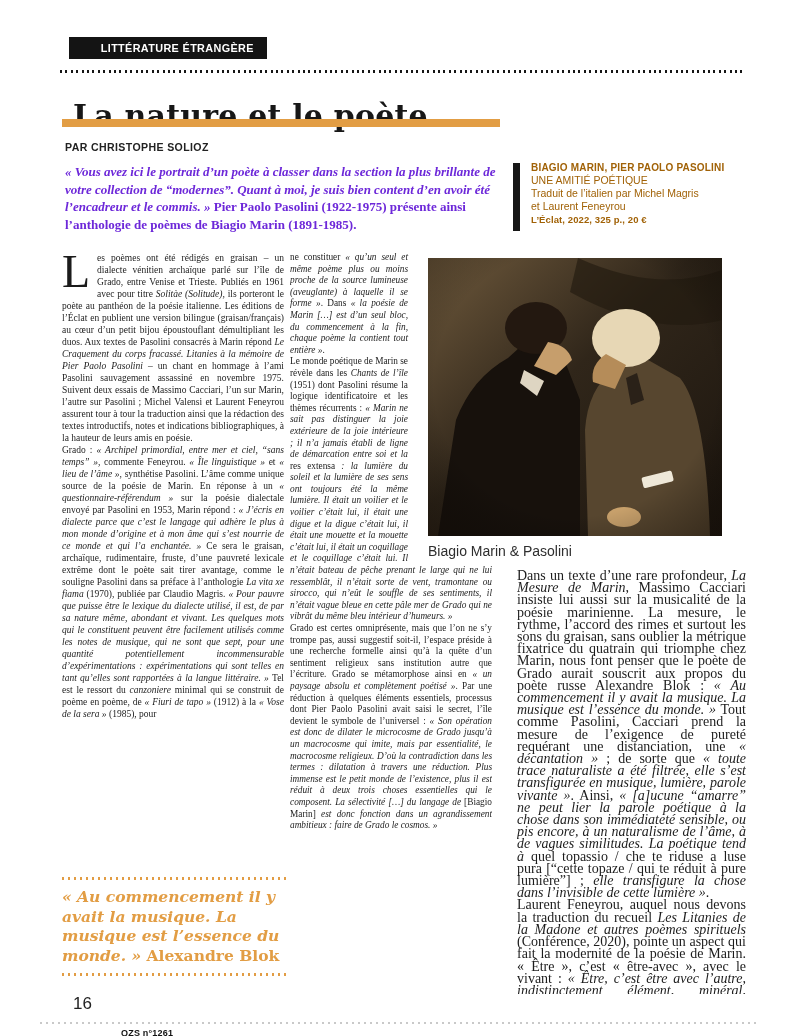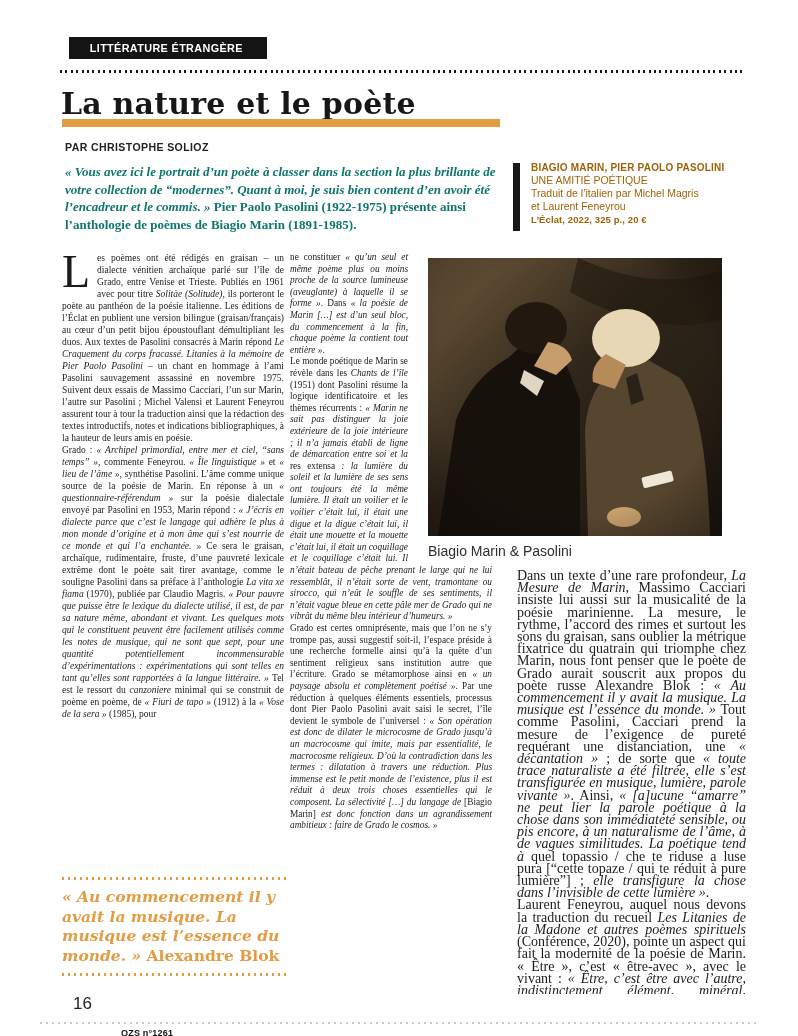--- a/index.html
+++ b/index.html
@@ -1,31 +1,31 @@
 <!DOCTYPE html>
 <html lang="fr"><head>
 <meta charset="utf-8">
 <style>
   html,body{margin:0;padding:0;background:#e9e9e9;}
   .page{position:relative;width:798px;height:1036px;background:#ffffff;overflow:hidden;
         font-family:"Liberation Serif",serif;color:#1b1b1b;}
   
   .banner{position:absolute;left:69px;top:37px;width:198px;height:22px;background:#141414;
-          display:flex;align-items:center;justify-content:flex-end;padding-right:24px;box-sizing:border-box;}
+          display:flex;align-items:center;justify-content:flex-end;padding-right:13px;box-sizing:border-box;}
   .banner span{color:#ffffff;font-family:"Liberation Sans",sans-serif;font-weight:bold;
                font-size:11.5px;letter-spacing:.4px;transform:scaleX(.94);transform-origin:right;}
   .rule-dotted-dark{position:absolute;left:60px;top:70px;width:686px;height:3px;
        background:repeating-linear-gradient(90deg,#161616 0 2px,transparent 2px 5.4px);}
   .title{position:absolute;left:61px;top:86px;font-family:"DejaVu Serif",serif;
          font-weight:bold;font-size:30px;letter-spacing:.2px;color:#171717;}
   .title-bar{position:absolute;left:62px;top:119px;width:438px;height:8px;background:#e29d44;}
   .byline{position:absolute;left:65px;top:141px;font-family:"Liberation Sans",sans-serif;
           font-size:11px;font-weight:bold;letter-spacing:.4px;color:#222;transform:scaleX(.96);transform-origin:left;}
   .intro{position:absolute;left:65px;top:163px;width:452px;font-size:13px;line-height:17.5px;
-         font-weight:bold;color:#0f766e;}
+         font-weight:bold;color:#6d28d9;}
   .intro .it{font-style:italic;}
   
   .book-bar{position:absolute;left:513px;top:163px;width:7px;height:68px;background:#171717;}
   .book{position:absolute;left:531px;top:162px;width:216px;font-family:"Liberation Sans",sans-serif;color:#a16207;}
   .book .authors{font-size:10px;font-weight:bold;letter-spacing:.2px;line-height:12px;}
   .book .btitle{font-size:10.5px;line-height:13px;}
   .book .trans{font-size:10.5px;line-height:13px;}
   .book .pub{font-size:9.5px;font-weight:bold;line-height:13px;letter-spacing:.1px;}
   
   .col{position:absolute;text-align:justify;font-size:9.5px;line-height:12px;color:#1c1c1c;
@@ -60,21 +60,21 @@
 </head>
 <body>
 
 <div class="page">
 
   <div class="banner">
     <span>LITTÉRATURE ÉTRANGÈRE</span>
   </div>
   <div class="rule-dotted-dark"></div>
 
-  <h1 class="title" style="margin:0;">La nature et le poète</h1>
+  <h1 class="title" style="margin:12px;">La nature et le poète</h1>
   <div class="title-bar"></div>
   <div class="byline">PAR CHRISTOPHE SOLIOZ</div>
 
   <p class="intro" style="margin:0;"><span class="it">« Vous avez ici le portrait d’un poète à classer dans la section la plus brillante de votre collection de “modernes”. Quant à moi, je suis bien content d’en avoir été l’encadreur et le commis. » </span><span>Pier Paolo Pasolini (1922-1975) présente ainsi l’anthologie de poèmes de Biagio Marin (1891-1985).</span></p>
 
   <div class="book-bar"></div>
   <div class="book">
     <div class="authors">BIAGIO MARIN, PIER PAOLO PASOLINI</div>
     <div class="btitle">UNE AMITIÉ POÉTIQUE</div>
     <div class="trans">Traduit de l’italien par Michel Magris</div>

